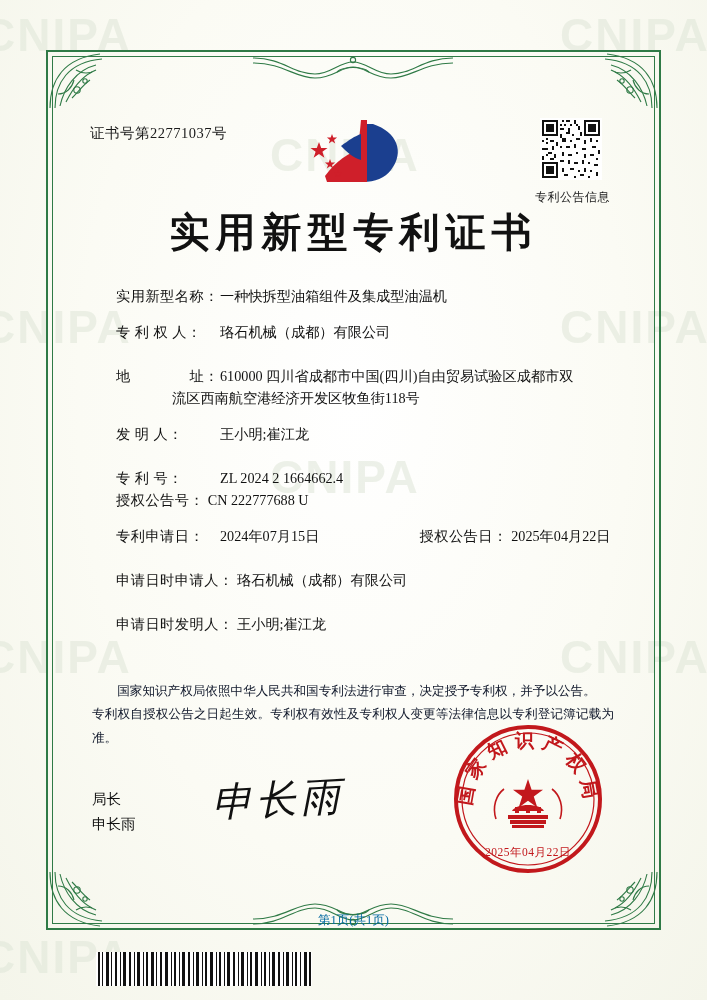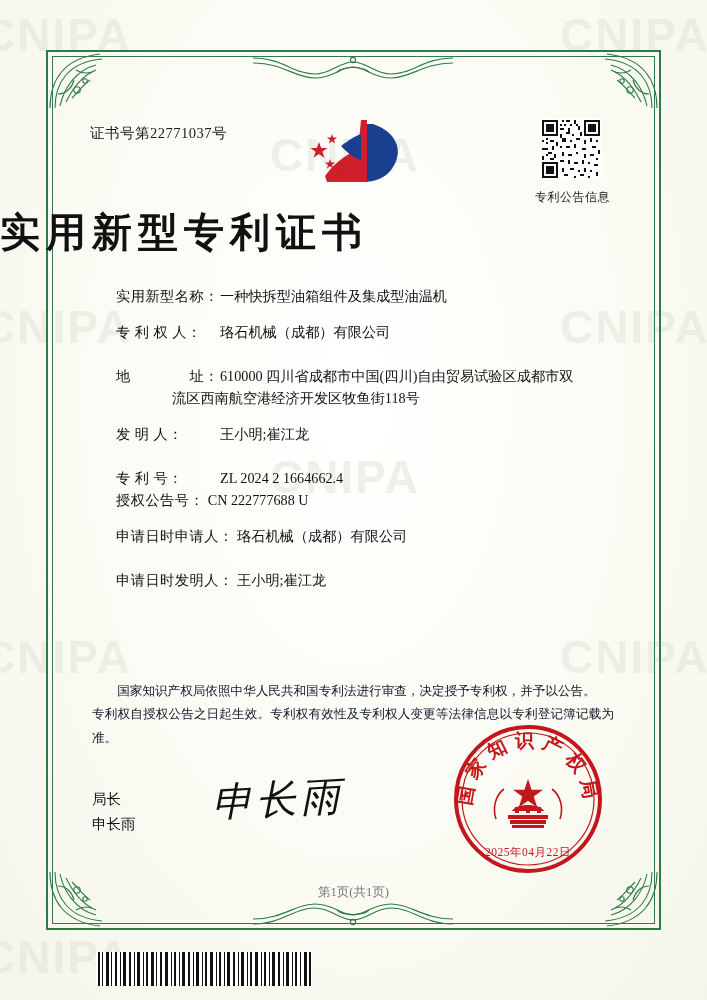--- a/index.html
+++ b/index.html
@@ -131,20 +131,21 @@
     font-size: 12px;
     color: #222;
     letter-spacing: .5px;
   }
 
   
   .title {
     position: absolute;
     left: 0; right: 0;
     top: 205px;
+    text-align: center;
     font-size: 40px;
     font-weight: 700;
     letter-spacing: 6px;
     color: #111;
     font-family: "Liberation Serif", "DejaVu Serif", serif;
   }
 
   
   .fields {
     position: absolute;
@@ -238,24 +239,24 @@
     text-align: center;
     font-size: 11.5px;
     color: #c2181c;
     letter-spacing: .5px;
   }
 
   
   .page-no {
     position: absolute;
     left: 0; right: 0;
-    top: 884px;
+    top: 912px;
     text-align: center;
     font-size: 12.5px;
-    color: #737373;
+    color: #0369a1;
   }
 
   
   .barcode {
     position: absolute;
     left: 96px;
     top: 952px;
     width: 216px;
     height: 34px;
   }
@@ -492,20 +493,28 @@
 
     <div class="two-col">
       <span class="col-left">
         <span class="f-label lbl-w6">专 利 号：</span><span class="f-value">ZL 2024 2 1664662.4</span>
       </span>
       <span class="col-right">
         <span class="f-label">授权公告号：</span>&nbsp;<span class="f-value">CN 222777688 U</span>
       </span>
     </div>
 
+    <div class="two-col gap-lg">
+      <span class="col-left">
+        <span class="f-label lbl-w6">专利申请日：</span><span class="f-value">2024年07月15日</span>
+      </span>
+      <span class="col-right">
+        <span class="f-label">授权公告日：</span>&nbsp;<span class="f-value">2025年04月22日</span>
+      </span>
+    </div>
 
     <div class="field gap-lg">
       <span class="f-label">申请日时申请人：</span>&nbsp;<span class="f-value">珞石机械（成都）有限公司</span>
     </div>
 
     <div class="field">
       <span class="f-label">申请日时发明人：</span>&nbsp;<span class="f-value">王小明;崔江龙</span>
     </div>
   </div>
 

